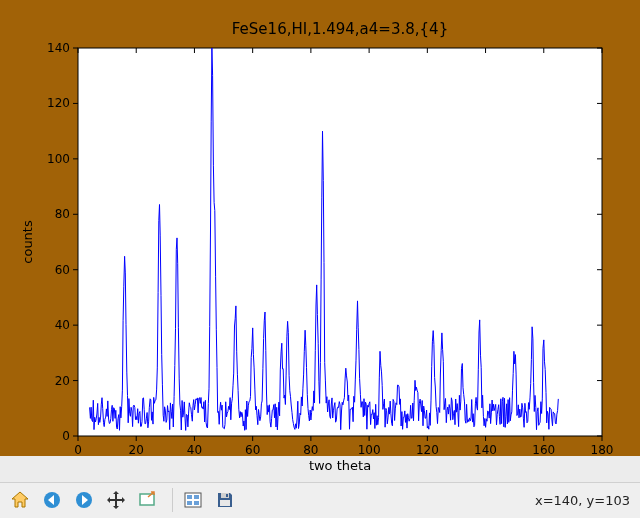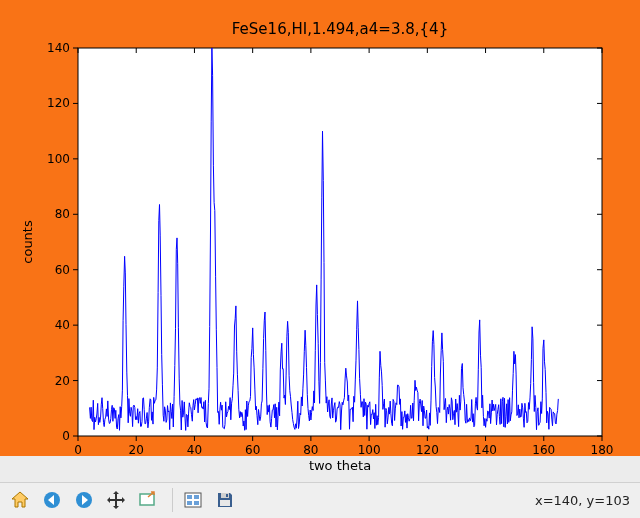--- a/index.html
+++ b/index.html
@@ -13,21 +13,21 @@
   }
   .app {
     width: 640px;
     height: 518px;
     display: flex;
     flex-direction: column;
   }
   .canvas-holder {
     width: 640px;
     height: 480px;
-    background: #f97316;
+    background: #a16207;
     position: relative;
   }
   svg.plot {
     position: absolute;
     left: 0;
     top: 0;
   }
   .toolbar {
     width: 640px;
     height: 38px;

